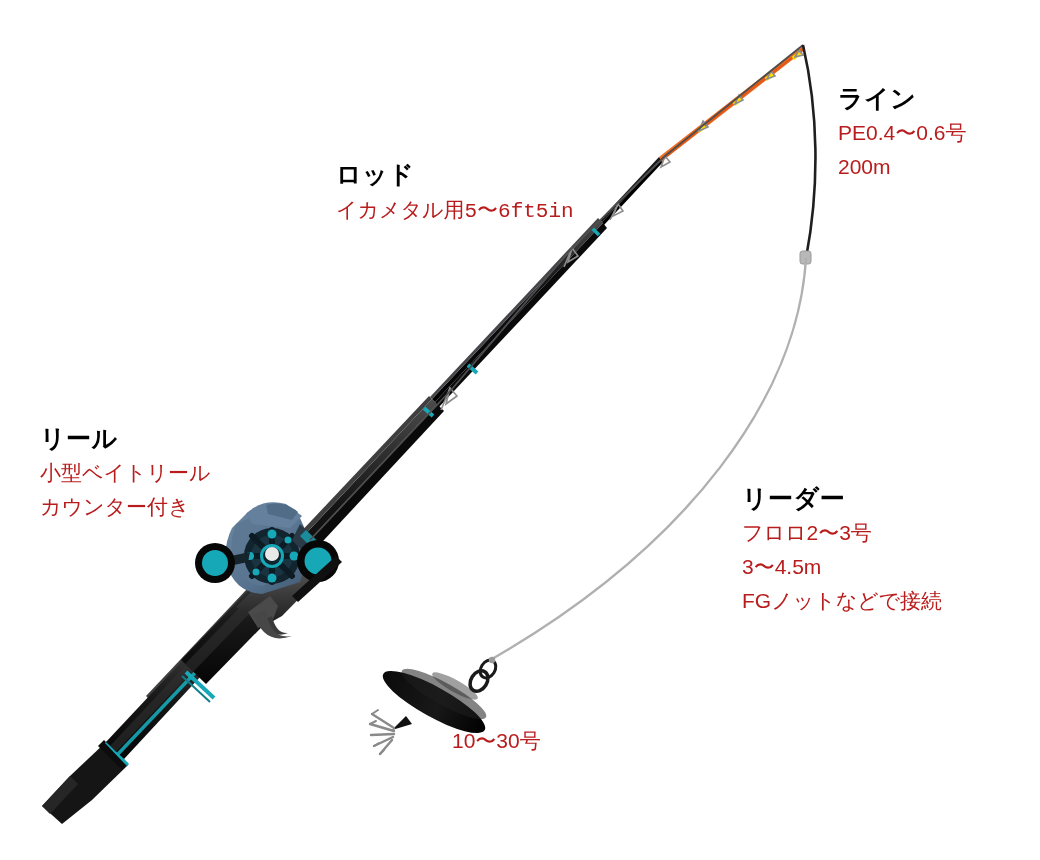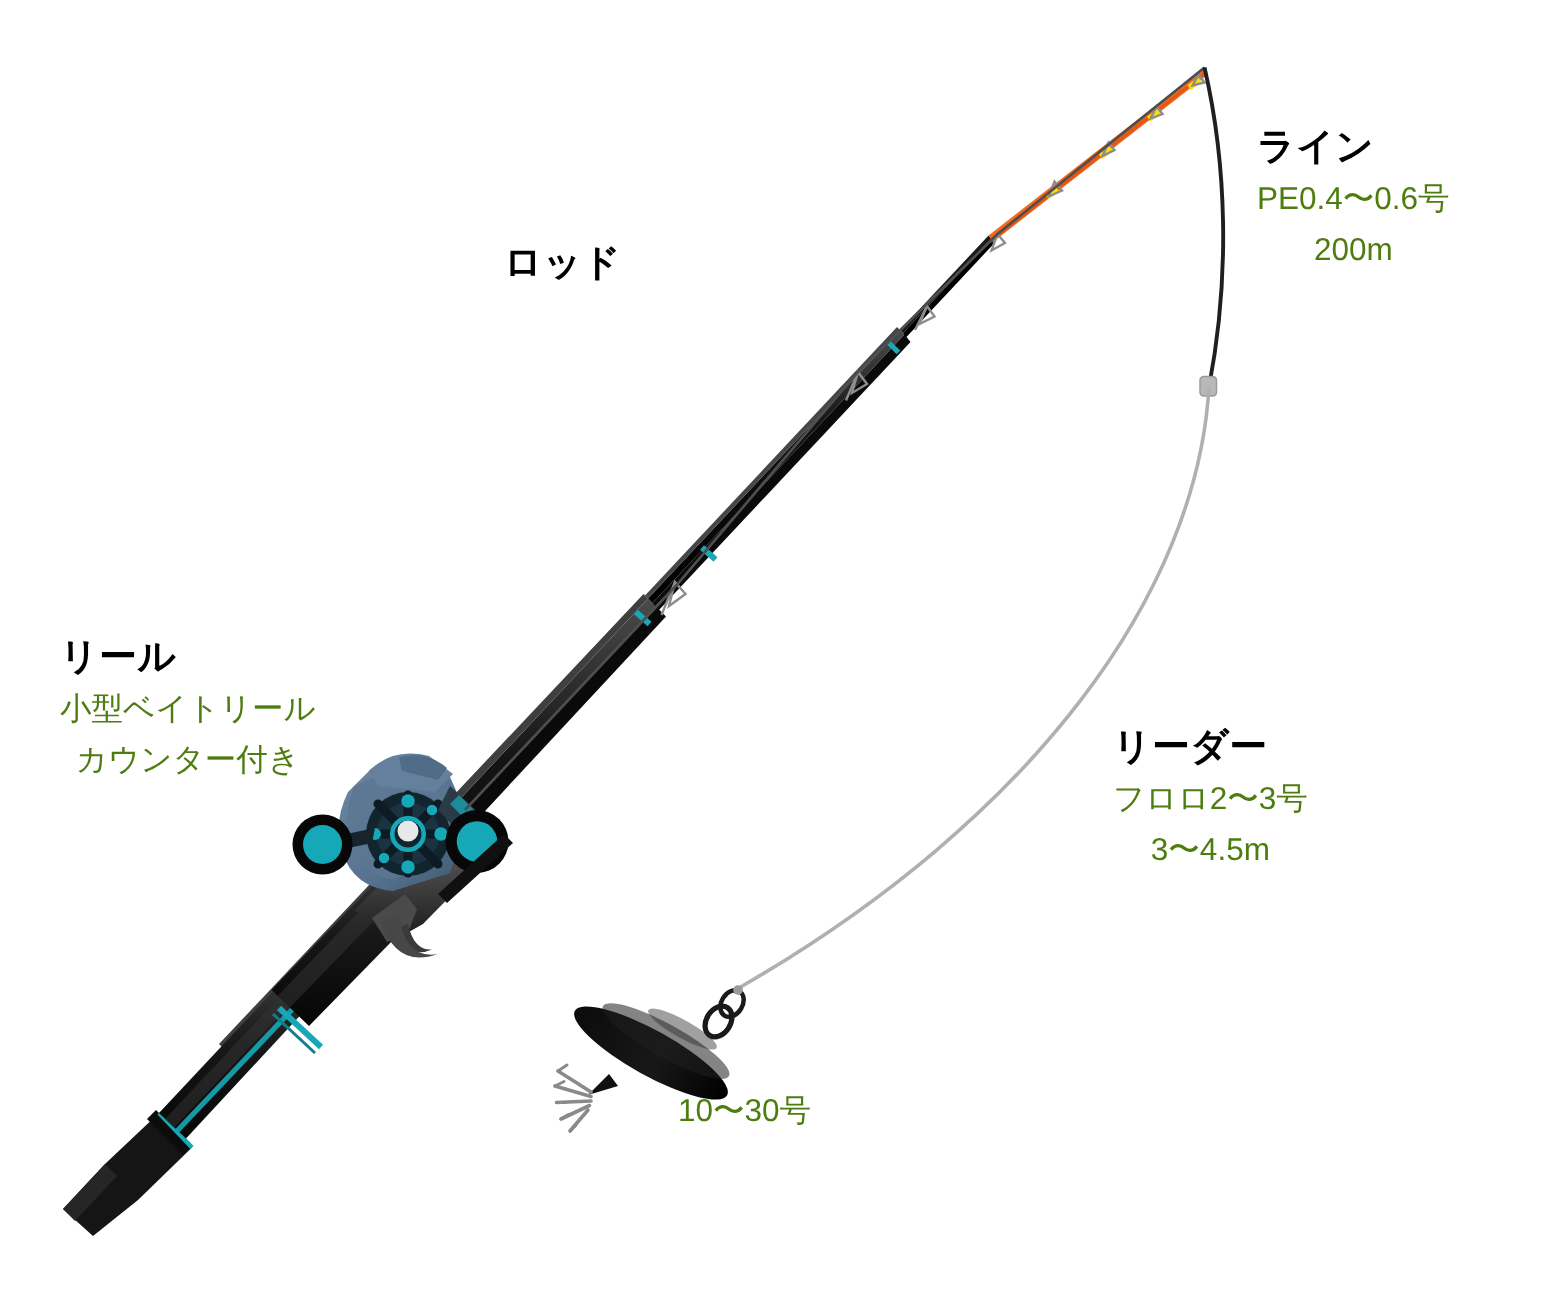--- a/index.html
+++ b/index.html
@@ -40,25 +40,25 @@
     font-size: 25px;
     font-weight: bold;
     letter-spacing: 0.5px;
     color: #000000;
     margin: 0 0 7px 0;
     line-height: 1.15;
   }
   .label-line {
     font-size: 21px;
     font-weight: normal;
-    color: #4d7c0f;
+    color: #b91c1c;
     margin: 0 0 9px 0;
     line-height: 1.2;
   }
-  .label-line:last-child { margin-bottom: 0; text-align: center; }
+  .label-line:last-child { margin-bottom: 0; }
 
   
   #label-line       { left: 838px; top: 84px; }
   #label-rod        { left: 336px; top: 163px; font-family: Liberation Mono, monospace; }
   #label-reel       { left: 40px;  top: 424px; }
   #label-leader     { left: 742px; top: 484px; }
   #label-sutte      { left: 452px; top: 728px; }
 </style>
 </head>
 <body>
@@ -266,31 +266,33 @@
   </svg>
 
   <div class="label-block" id="label-line">
     <div class="label-title">ライン</div>
     <div class="label-line">PE0.4〜0.6号</div>
     <div class="label-line">200m</div>
   </div>
 
   <div class="label-block" id="label-rod">
     <div class="label-title">ロッド</div>
+    <div class="label-line">イカメタル用5〜6ft5in</div>
   </div>
 
   <div class="label-block" id="label-reel">
     <div class="label-title">リール</div>
     <div class="label-line">小型ベイトリール</div>
     <div class="label-line">カウンター付き</div>
   </div>
 
   <div class="label-block" id="label-leader">
     <div class="label-title">リーダー</div>
     <div class="label-line">フロロ2〜3号</div>
     <div class="label-line">3〜4.5m</div>
+    <div class="label-line">FGノットなどで接続</div>
   </div>
 
   <div class="label-block" id="label-sutte">
     <div class="label-line">10〜30号</div>
   </div>
 
 </div>
 
 </body></html>

